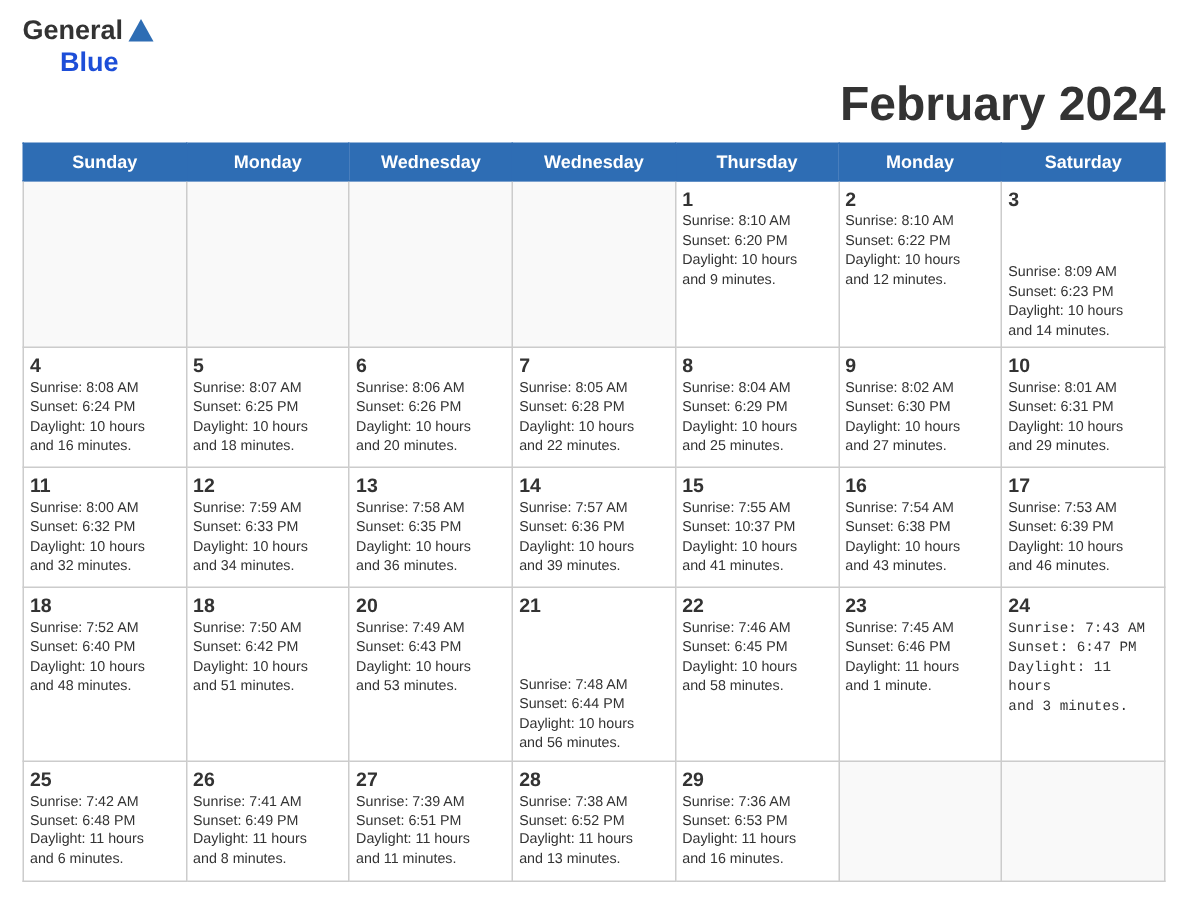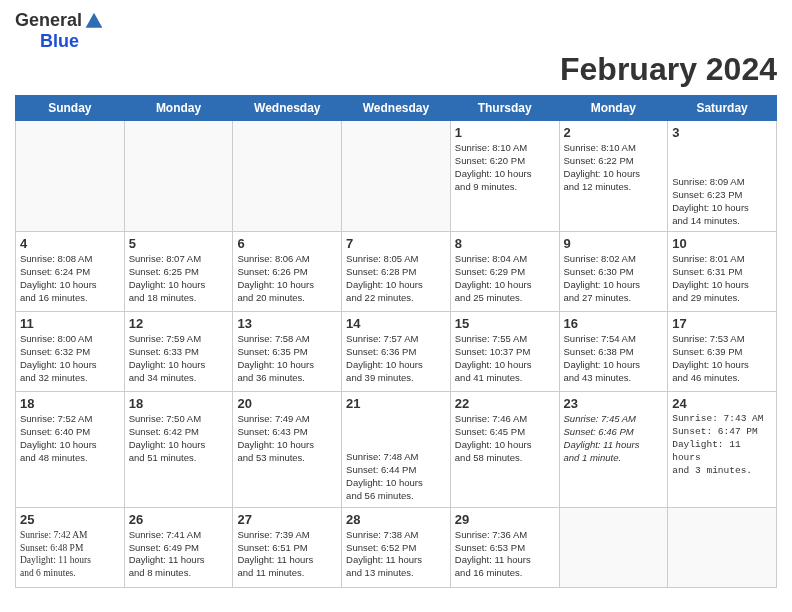--- a/index.html
+++ b/index.html
@@ -286,37 +286,37 @@
           </td>
           <td>
             <div class="day-number">22</div>
             <div class="day-info" style="white-space: pre-line;">Sunrise: 7:46 AM
 Sunset: 6:45 PM
 Daylight: 10 hours
 and 58 minutes.</div>
           </td>
           <td>
             <div class="day-number">23</div>
-            <div class="day-info" style="white-space: pre-line; font-style: italic;">Sunrise: 7:45 AM
+            <div class="day-info" style="white-space: pre-line;">Sunrise: 7:45 AM
 Sunset: 6:46 PM
 Daylight: 11 hours
 and 1 minute.</div>
           </td>
           <td>
             <div class="day-number">24</div>
             <div class="day-info" style="white-space: pre-line; font-family: Liberation Mono, monospace;">Sunrise: 7:43 AM
 Sunset: 6:47 PM
 Daylight: 11 hours
 and 3 minutes.</div>
           </td>
         </tr>
         <tr>
           <td>
             <div class="day-number">25</div>
-            <div class="day-info" style="white-space: pre-line; font-family: Liberation Serif, serif;">Sunrise: 7:42 AM
+            <div class="day-info" style="white-space: pre-line;">Sunrise: 7:42 AM
 Sunset: 6:48 PM
 Daylight: 11 hours
 and 6 minutes.</div>
           </td>
           <td>
             <div class="day-number">26</div>
             <div class="day-info" style="white-space: pre-line;">Sunrise: 7:41 AM
 Sunset: 6:49 PM
 Daylight: 11 hours
 and 8 minutes.</div>

